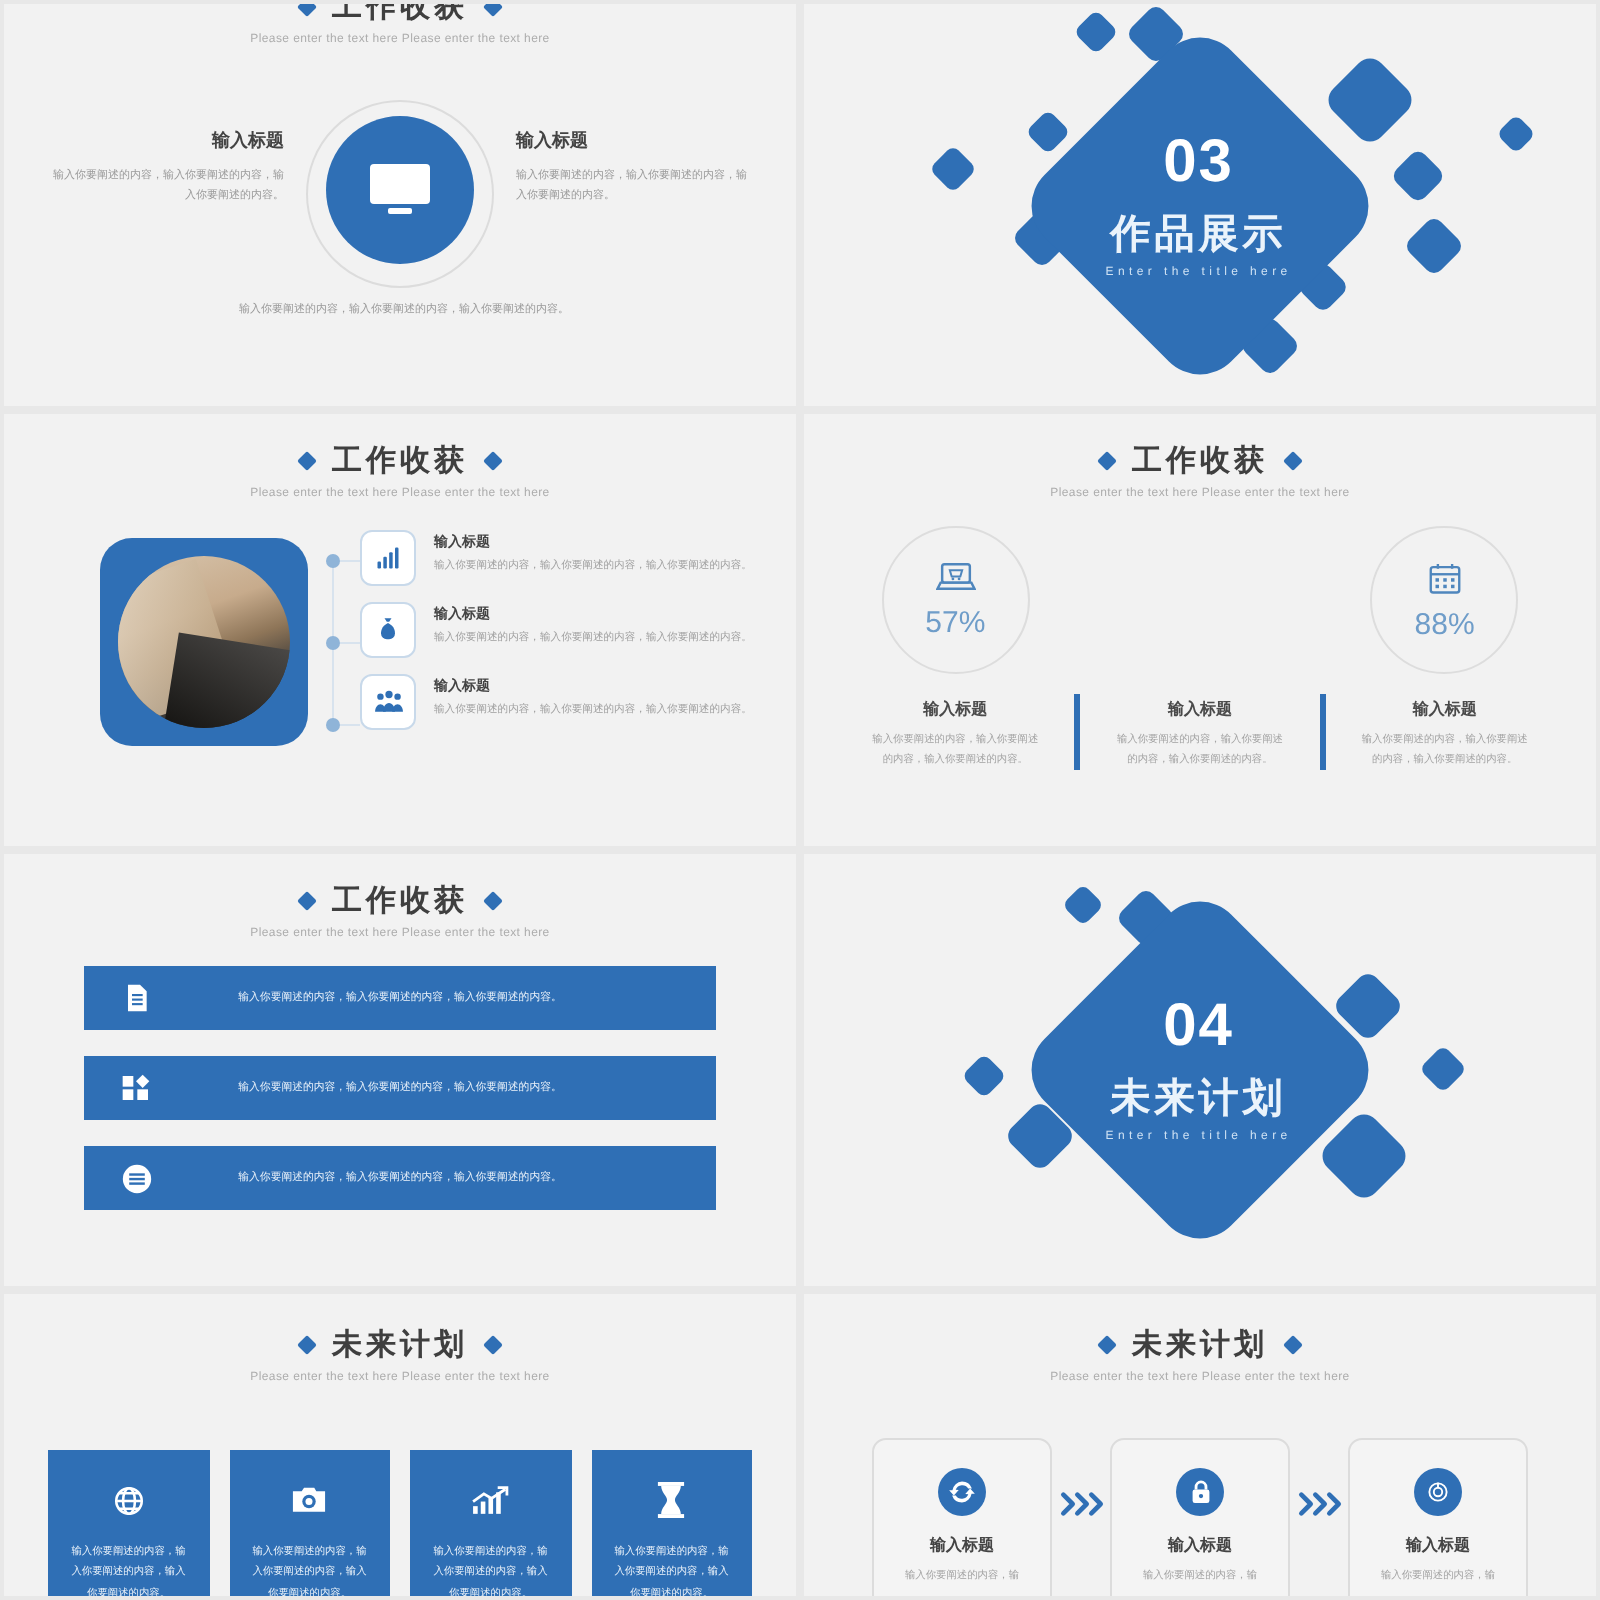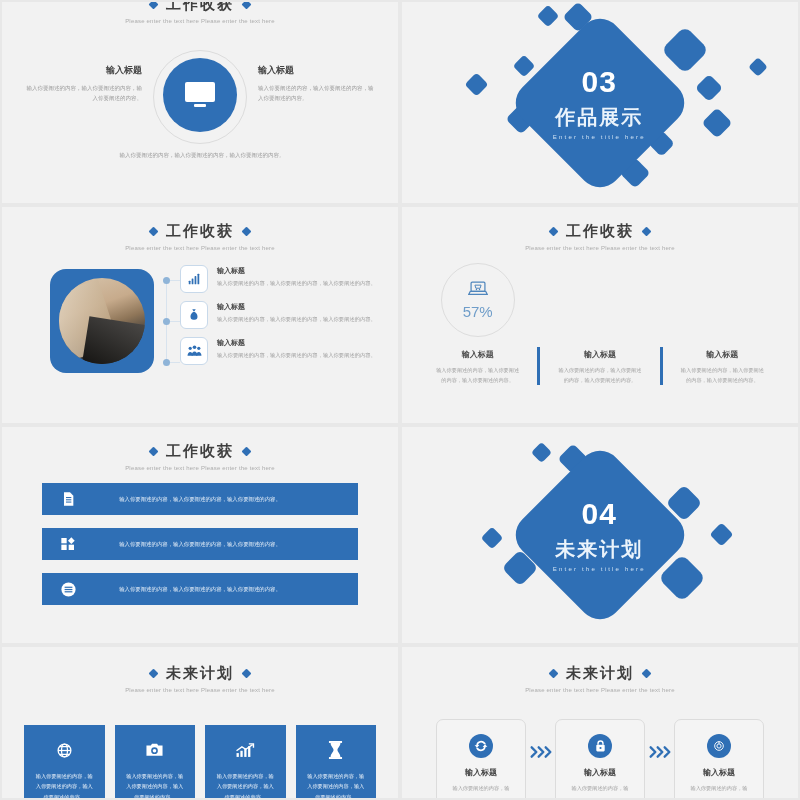--- a/index.html
+++ b/index.html
@@ -305,20 +305,36 @@
       <div class="bar"></div>
 
       <div class="stat">
         <div class="sname">输入标题</div>
         <div class="sbody">输入你要阐述的内容，输入你要阐述的内容，输入你要阐述的内容。</div>
       </div>
 
       <div class="bar"></div>
 
       <div class="stat">
+        <div class="ring">
+          <span>
+            <svg width="19" height="19" viewBox="0 0 24 24" fill="none" stroke="#4f86bd" stroke-width="1.5">
+              <rect x="3" y="4.5" width="18" height="16" rx="1.6"></rect>
+              <path d="M3 9h18"></path>
+              <path d="M7.5 2.5v3M16.5 2.5v3"></path>
+              <rect x="6" y="11.5" width="2.2" height="2.2" fill="#4f86bd" stroke="none"></rect>
+              <rect x="10.9" y="11.5" width="2.2" height="2.2" fill="#4f86bd" stroke="none"></rect>
+              <rect x="15.8" y="11.5" width="2.2" height="2.2" fill="#4f86bd" stroke="none"></rect>
+              <rect x="6" y="15.6" width="2.2" height="2.2" fill="#4f86bd" stroke="none"></rect>
+              <rect x="10.9" y="15.6" width="2.2" height="2.2" fill="#4f86bd" stroke="none"></rect>
+              <rect x="15.8" y="15.6" width="2.2" height="2.2" fill="#4f86bd" stroke="none"></rect>
+            </svg>
+          </span>
+          <span class="pct">88%</span>
+        </div>
         <div class="sname">输入标题</div>
         <div class="sbody">输入你要阐述的内容，输入你要阐述的内容，输入你要阐述的内容。</div>
       </div>
     </div>
   </div>
 
   <div class="slide inner s5">
     <div class="sec-head" style="top:14px;">
       <div class="sec-title">
         <span class="dia"></span>

